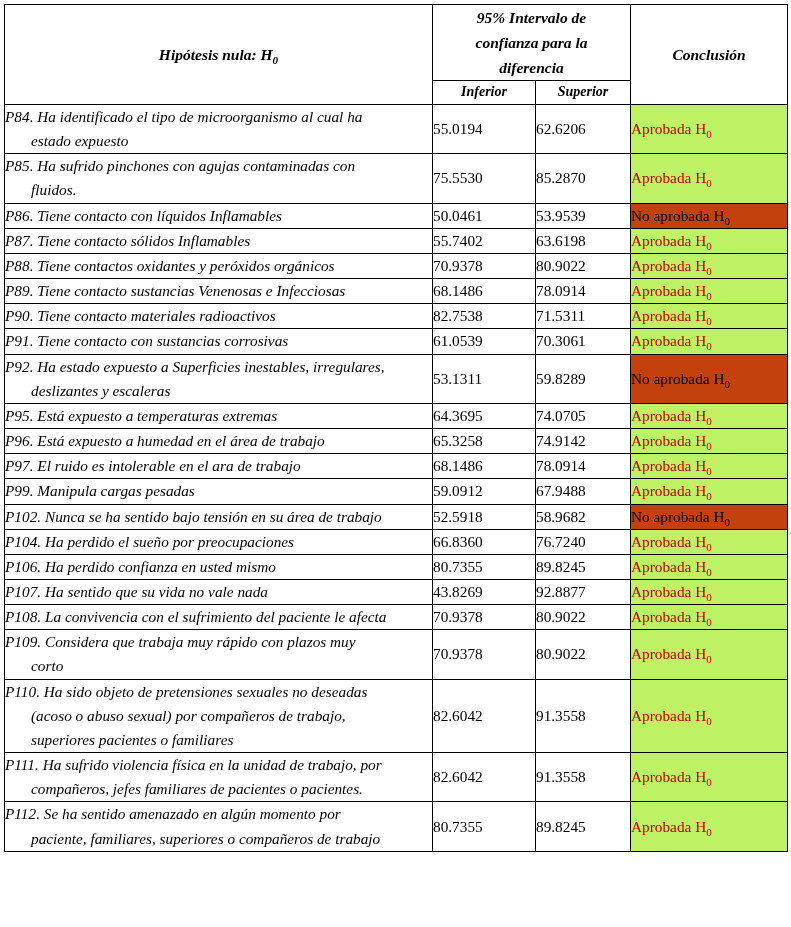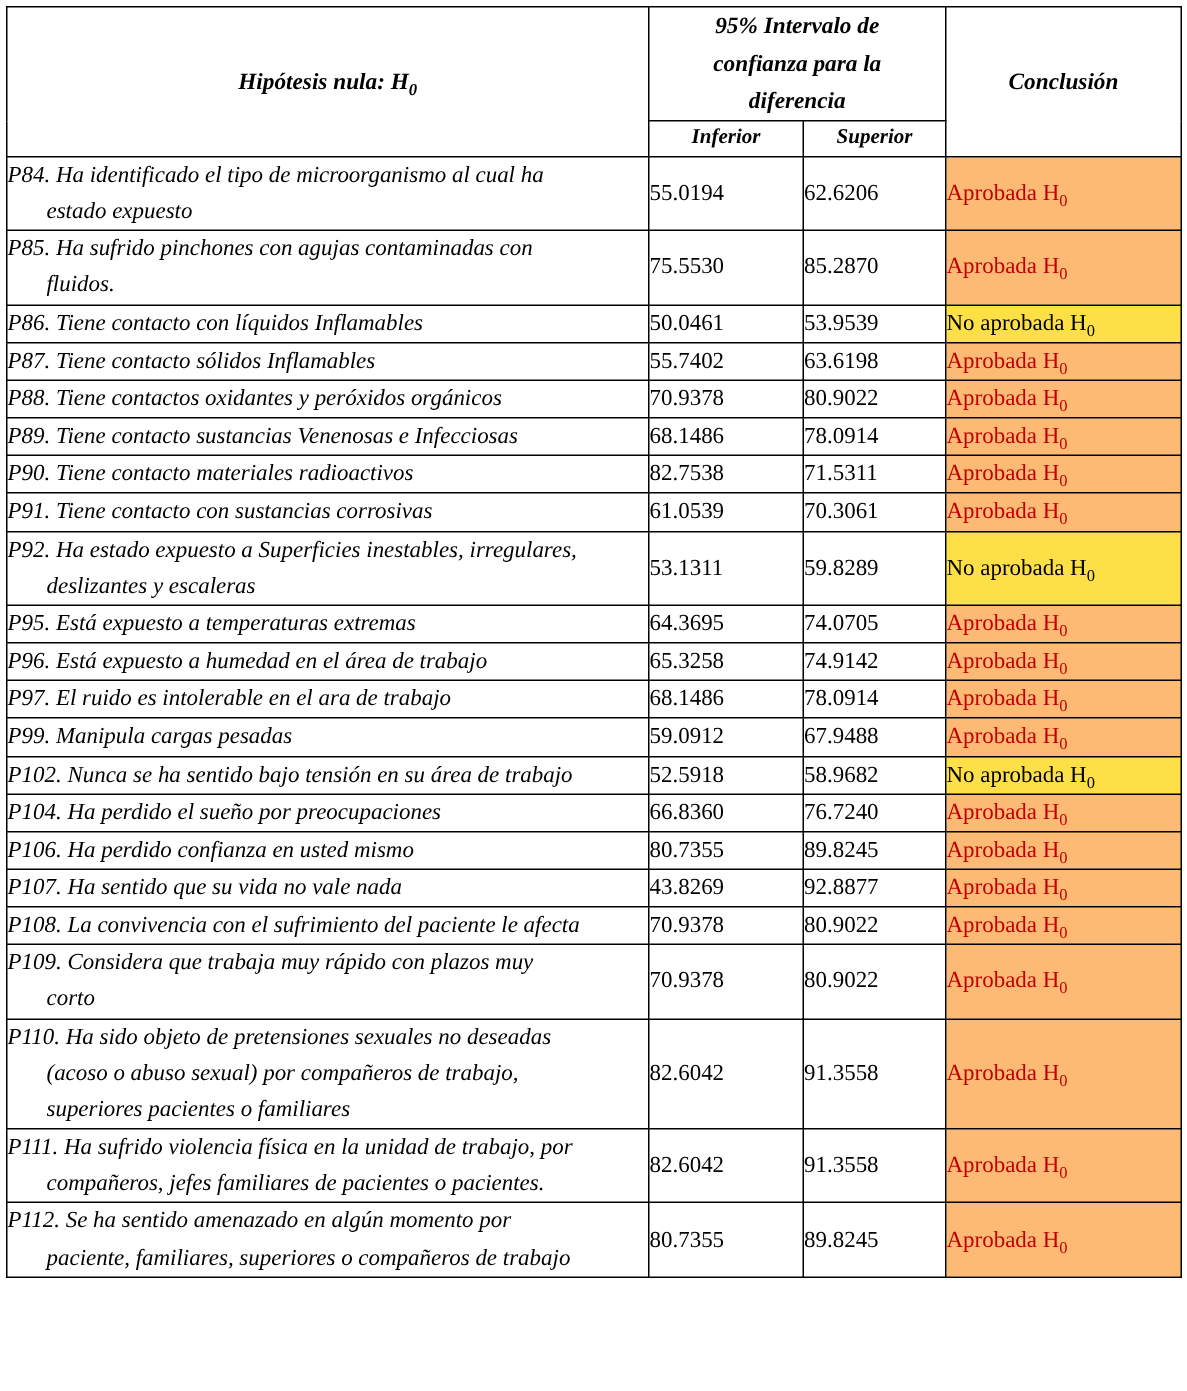--- a/index.html
+++ b/index.html
@@ -65,25 +65,25 @@
   .c-num {
     font-size: 15.3px;
     font-style: normal;
   }
   .c-con {
     text-align: left;
     font-size: 15.3px;
     padding-left: 11px;
   }
   .c-con.approved {
-    background: #fdba74;
+    background: #bef264;
     color: #c00000;
   }
   .c-con.rejected {
-    background: #fde047;
+    background: #c2410c;
     color: #000000;
   }
   
   col.col-hyp  { width: 428px; }
   col.col-inf  { width: 103px; }
   col.col-sup  { width: 95px;  }
   col.col-con  { width: 157px; }
 </style>
 </head>
 <body>

